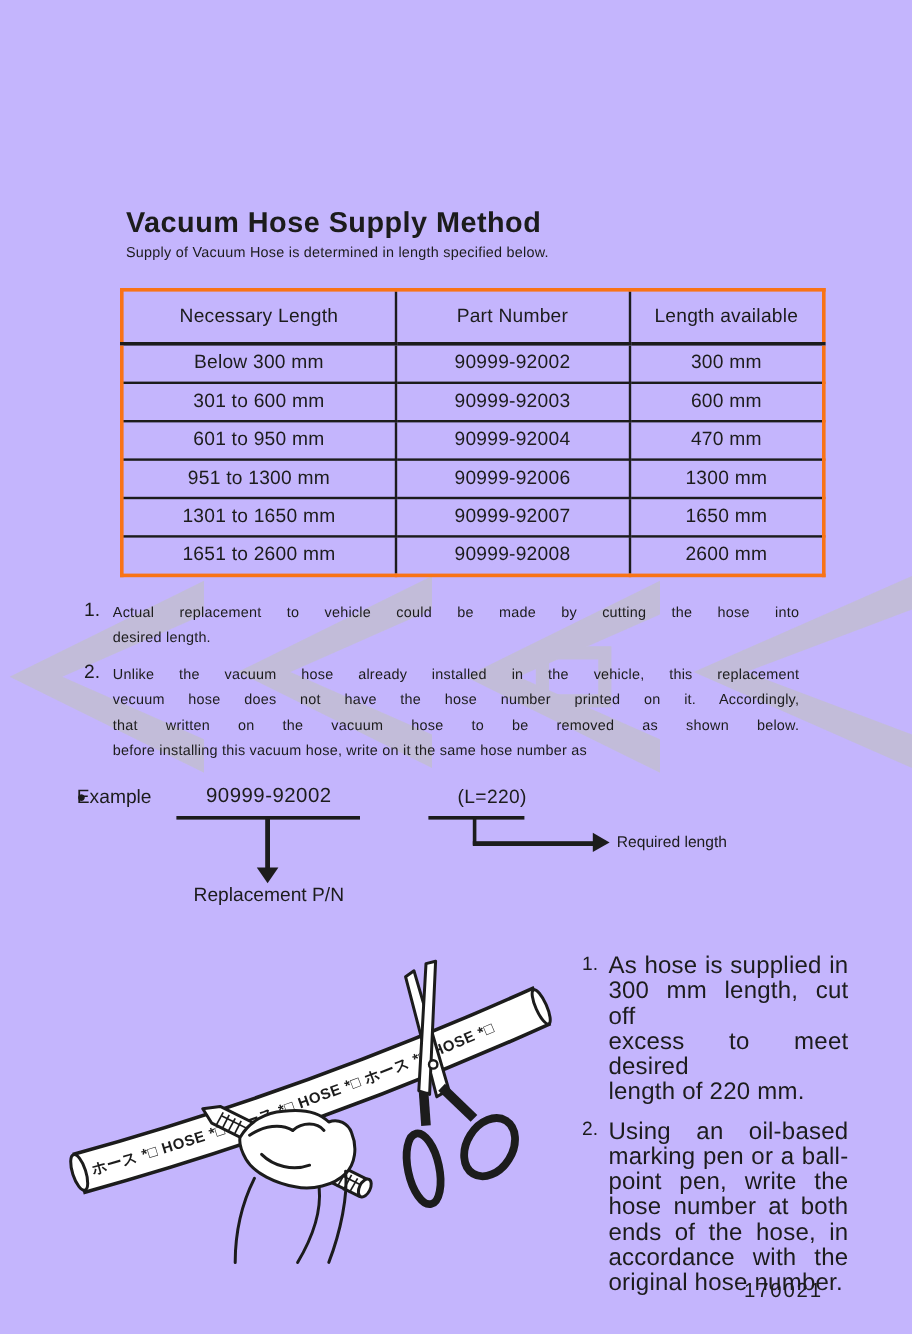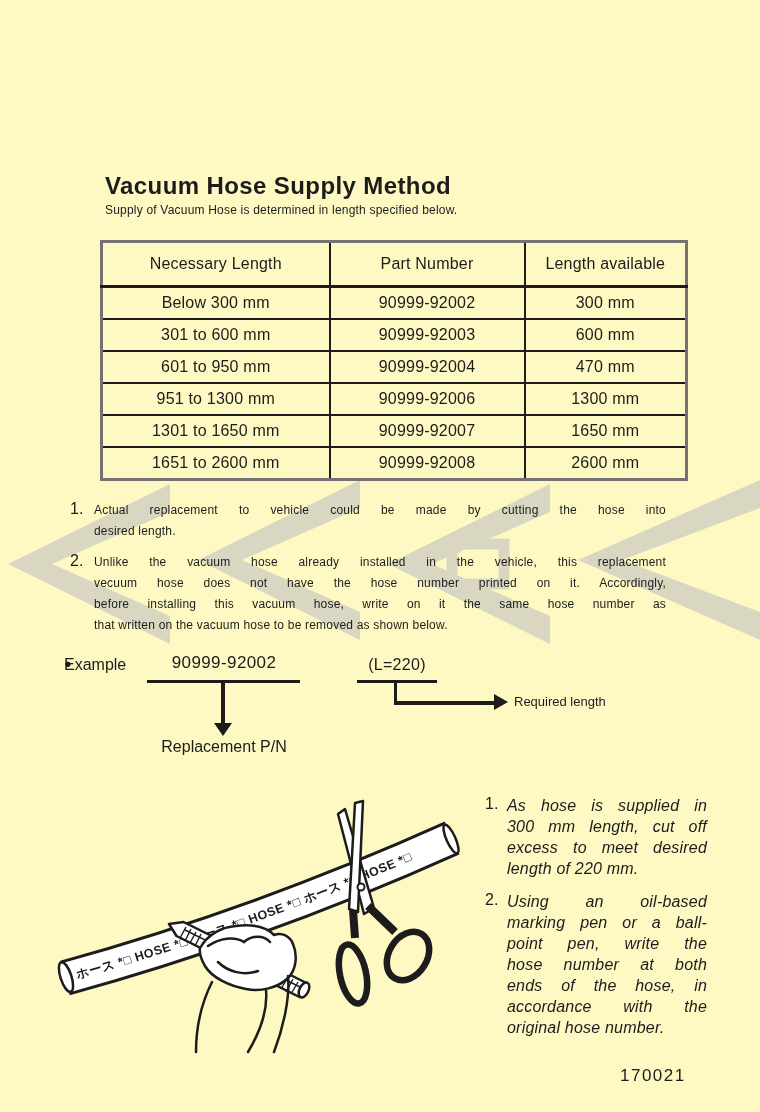--- a/index.html
+++ b/index.html
@@ -1,68 +1,68 @@
 <!DOCTYPE html>
 <html><head>
 <meta charset="utf-8">
 <style>
   html,body{margin:0;padding:0;background:#888;}
   .page{
-    position:relative;width:760px;height:1112px;background:#fef9c3;
+    position:relative;width:760px;height:1112px;background:#c4b5fd;
     font-family:"Liberation Sans", sans-serif;color:#1c1c1c;overflow:hidden;
     margin:0 auto;
   }
   .wm{position:absolute;left:0;top:478px;z-index:0;}
   .content{position:absolute;inset:0;z-index:1;}
   
   .hdr{position:absolute;left:105px;top:172px;width:600px;}
   .hdr h1{margin:0;font-size:24px;font-weight:700;letter-spacing:.4px;}
   .hdr p{margin:3px 0 0 0;font-size:12px;letter-spacing:.2px;}
   
   table.supply{
     position:absolute;left:100px;top:240px;width:585px;
     border-collapse:collapse;table-layout:fixed;
     font-size:16px;letter-spacing:.2px;
   }
   table.supply th,table.supply td{
     border:2px solid #1c1c1c;text-align:center;padding:0;
   }
-  table.supply{border:3px solid #737373;}
+  table.supply{border:3px solid #f97316;}
   table.supply th{height:42px;font-weight:400;font-size:16px;border-bottom-width:3px;}
   table.supply td{height:30px;}
   
   .notes{position:absolute;left:70px;top:500px;width:610px;}
   .note{display:flex;margin-bottom:10px;}
   .note-num{width:24px;flex:0 0 24px;font-size:16px;}
   .jlines{width:572px;font-size:12px;line-height:21px;letter-spacing:.2px;}
   .jlines>div{text-align:justify;text-align-last:justify;}
   .jlines>div:last-child{text-align-last:left;}
   
   .example{position:absolute;left:0;top:648px;width:760px;height:120px;}
   .example *{position:absolute;}
   .ex-label{left:64px;top:8px;font-size:16px;white-space:nowrap;}
   .ex-label .blt{font-size:13px;vertical-align:2px;margin-right:8px;}
   .ex-pn{left:148px;top:5px;width:152px;text-align:center;font-size:17px;letter-spacing:.4px;}
   .ex-ul1{left:147px;top:32px;width:153px;border-top:3.5px solid #1c1c1c;}
   .ex-varrow{left:221px;top:34px;width:3.5px;height:42px;background:#1c1c1c;}
   .ex-vhead{left:214px;top:75px;width:0;height:0;border-left:9px solid transparent;border-right:9px solid transparent;border-top:13px solid #1c1c1c;}
   .ex-cap1{left:145px;top:90px;width:158px;text-align:center;font-size:16px;}
-  .ex-len{left:355px;top:8px;width:84px;text-align:center;font-size:16px;letter-spacing:.3px;}
+  .ex-len{left:355px;top:8px;width:84px;text-align:right;font-size:16px;letter-spacing:.3px;}
   .ex-ul2{left:357px;top:32px;width:80px;border-top:3px solid #1c1c1c;}
   .ex-lv{left:394px;top:32px;width:3px;height:24px;background:#1c1c1c;}
   .ex-lh{left:394px;top:53px;width:102px;height:3.5px;background:#1c1c1c;}
   .ex-lhead{left:494px;top:46px;width:0;height:0;border-top:8.5px solid transparent;border-bottom:8.5px solid transparent;border-left:14px solid #1c1c1c;}
   .ex-cap2{left:514px;top:46px;font-size:13px;white-space:nowrap;}
   
   .illus{position:absolute;left:50px;top:786px;}
   
   .steps{position:absolute;left:485px;top:795px;width:230px;}
   .step{display:flex;margin-bottom:12px;}
   .step-num{width:22px;flex:0 0 22px;font-size:16px;}
-  .step .jlines{width:200px;font-size:16px;line-height:21px;font-style:italic;}
+  .step .jlines{width:200px;font-size:20px;line-height:21px;}
   
   .pageno{position:absolute;left:620px;top:1066px;font-size:17px;letter-spacing:1.5px;}
 </style>
 </head>
 <body>
 
 <div class="page">
 
   <svg class="wm" width="760" height="172" viewBox="0 0 760 172">
     <g fill="#c2c2c2" opacity="0.6">
@@ -134,22 +134,22 @@
         <div class="jlines">
           <div>Actual replacement to vehicle could be made by cutting the hose into</div>
           <div>desired length.</div>
         </div>
       </div>
       <div class="note">
         <span class="note-num">2.</span>
         <div class="jlines">
           <div>Unlike the vacuum hose already installed in the vehicle, this replacement</div>
           <div>vecuum hose does not have the hose number printed on it. Accordingly,</div>
+          <div>that written on the vacuum hose to be removed as shown below.</div>
           <div>before installing this vacuum hose, write on it the same hose number as</div>
-          <div>that written on the vacuum hose to be removed as shown below.</div>
         </div>
       </div>
     </div>
 
     <div class="example">
       <div class="ex-label">
           <span class="blt">●</span>
           <span>Example</span>
         </div>
       <div class="ex-pn">90999-92002</div>

